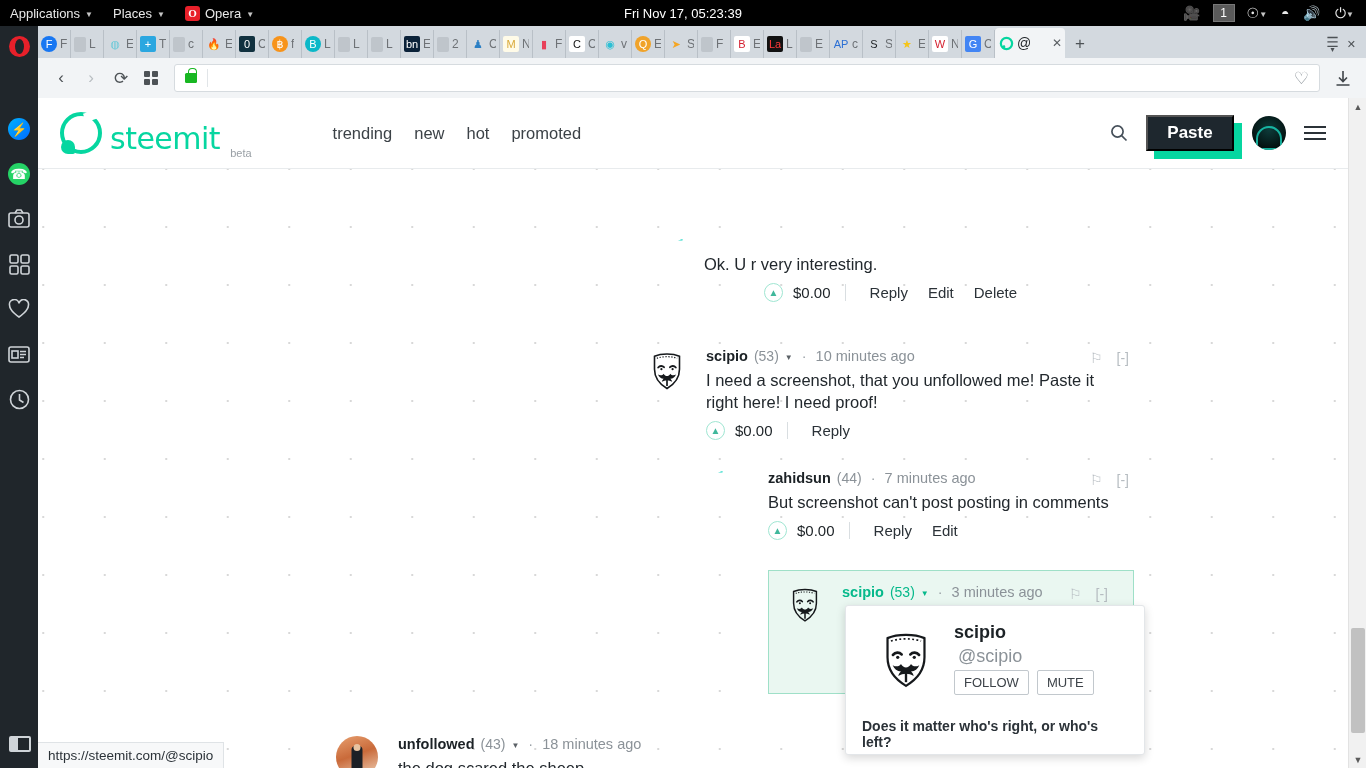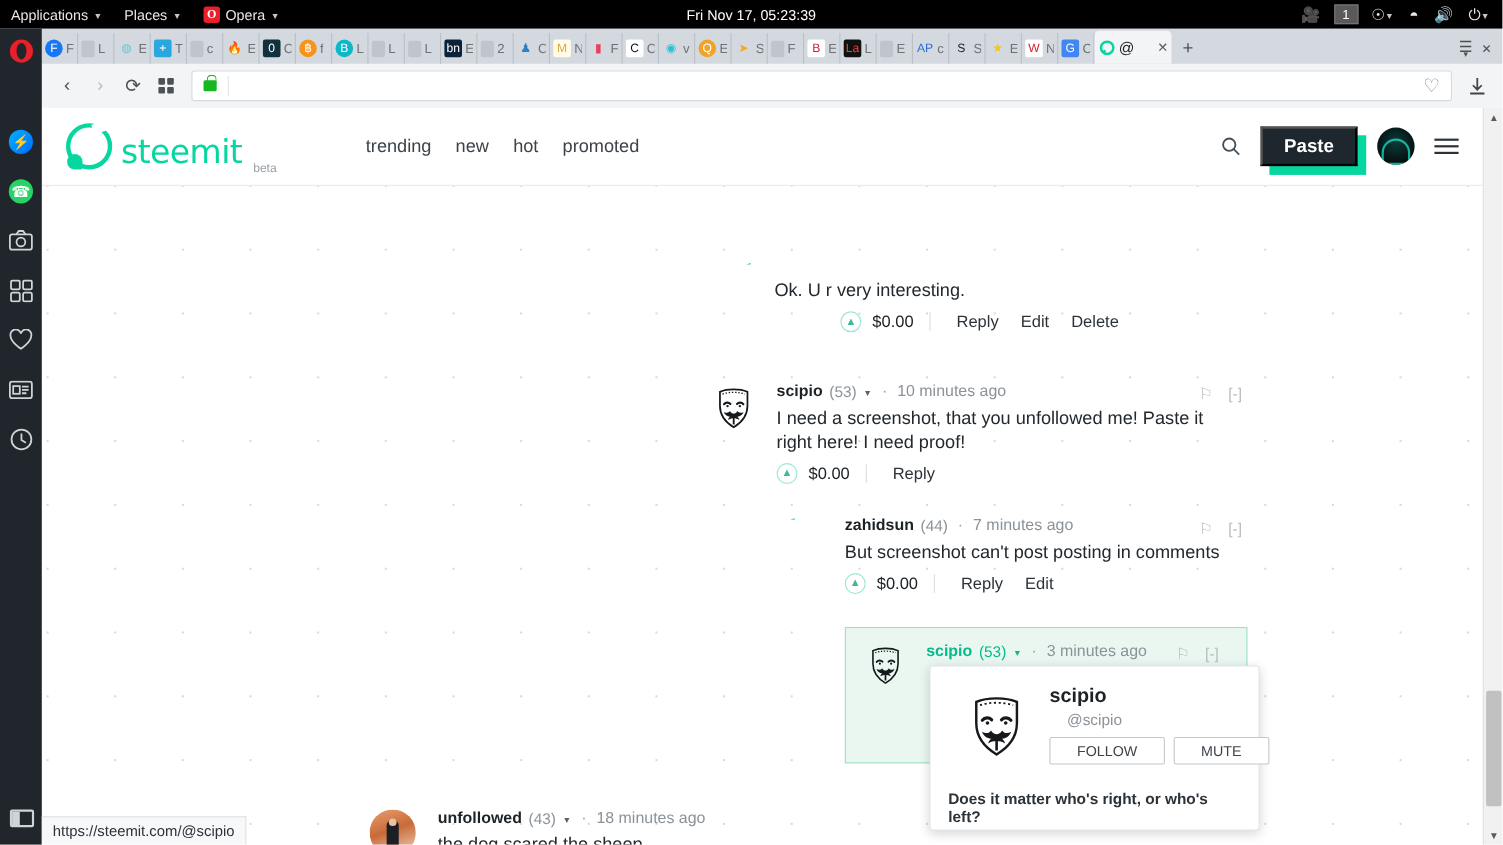--- a/index.html
+++ b/index.html
@@ -288,25 +288,25 @@
     box-shadow: 0 3px 10px rgba(0,0,0,.16);
     z-index: 30;
   }
   #hc-avatar {
     position: absolute; left: 26px; top: 20px; width: 68px; height: 68px;
   }
   #hc-name {
     position: absolute; left: 108px; top: 16px;
     font-size: 18px; font-weight: bold; color: #1c2226;
   }
-  #hc-handle { position: absolute; left: 124px; top: 40px; font-size: 14px; color: #8b9298; }
+  #hc-handle { position: absolute; left: 112px; top: 40px; font-size: 18px; color: #8b9298; }
   #hc-buttons { position: absolute; left: 108px; top: 64px; display: flex; gap: 8px; }
   .hc-btn {
     border: 1px solid #c2c8cd; background: #fff; color: #3d4349;
-    font-size: 13px; padding: 4px 24px; border-radius: 2px;
+    font-size: 13px; padding: 4px 9px; border-radius: 2px;
     font-family: "Liberation Sans", sans-serif;
   }
   #hc-about {
     position: absolute; left: 16px; top: 112px; right: 14px;
     font-size: 14px; font-weight: bold; color: #2b3238;
   }
 
   
   .mask-svg { display: block; }
 

